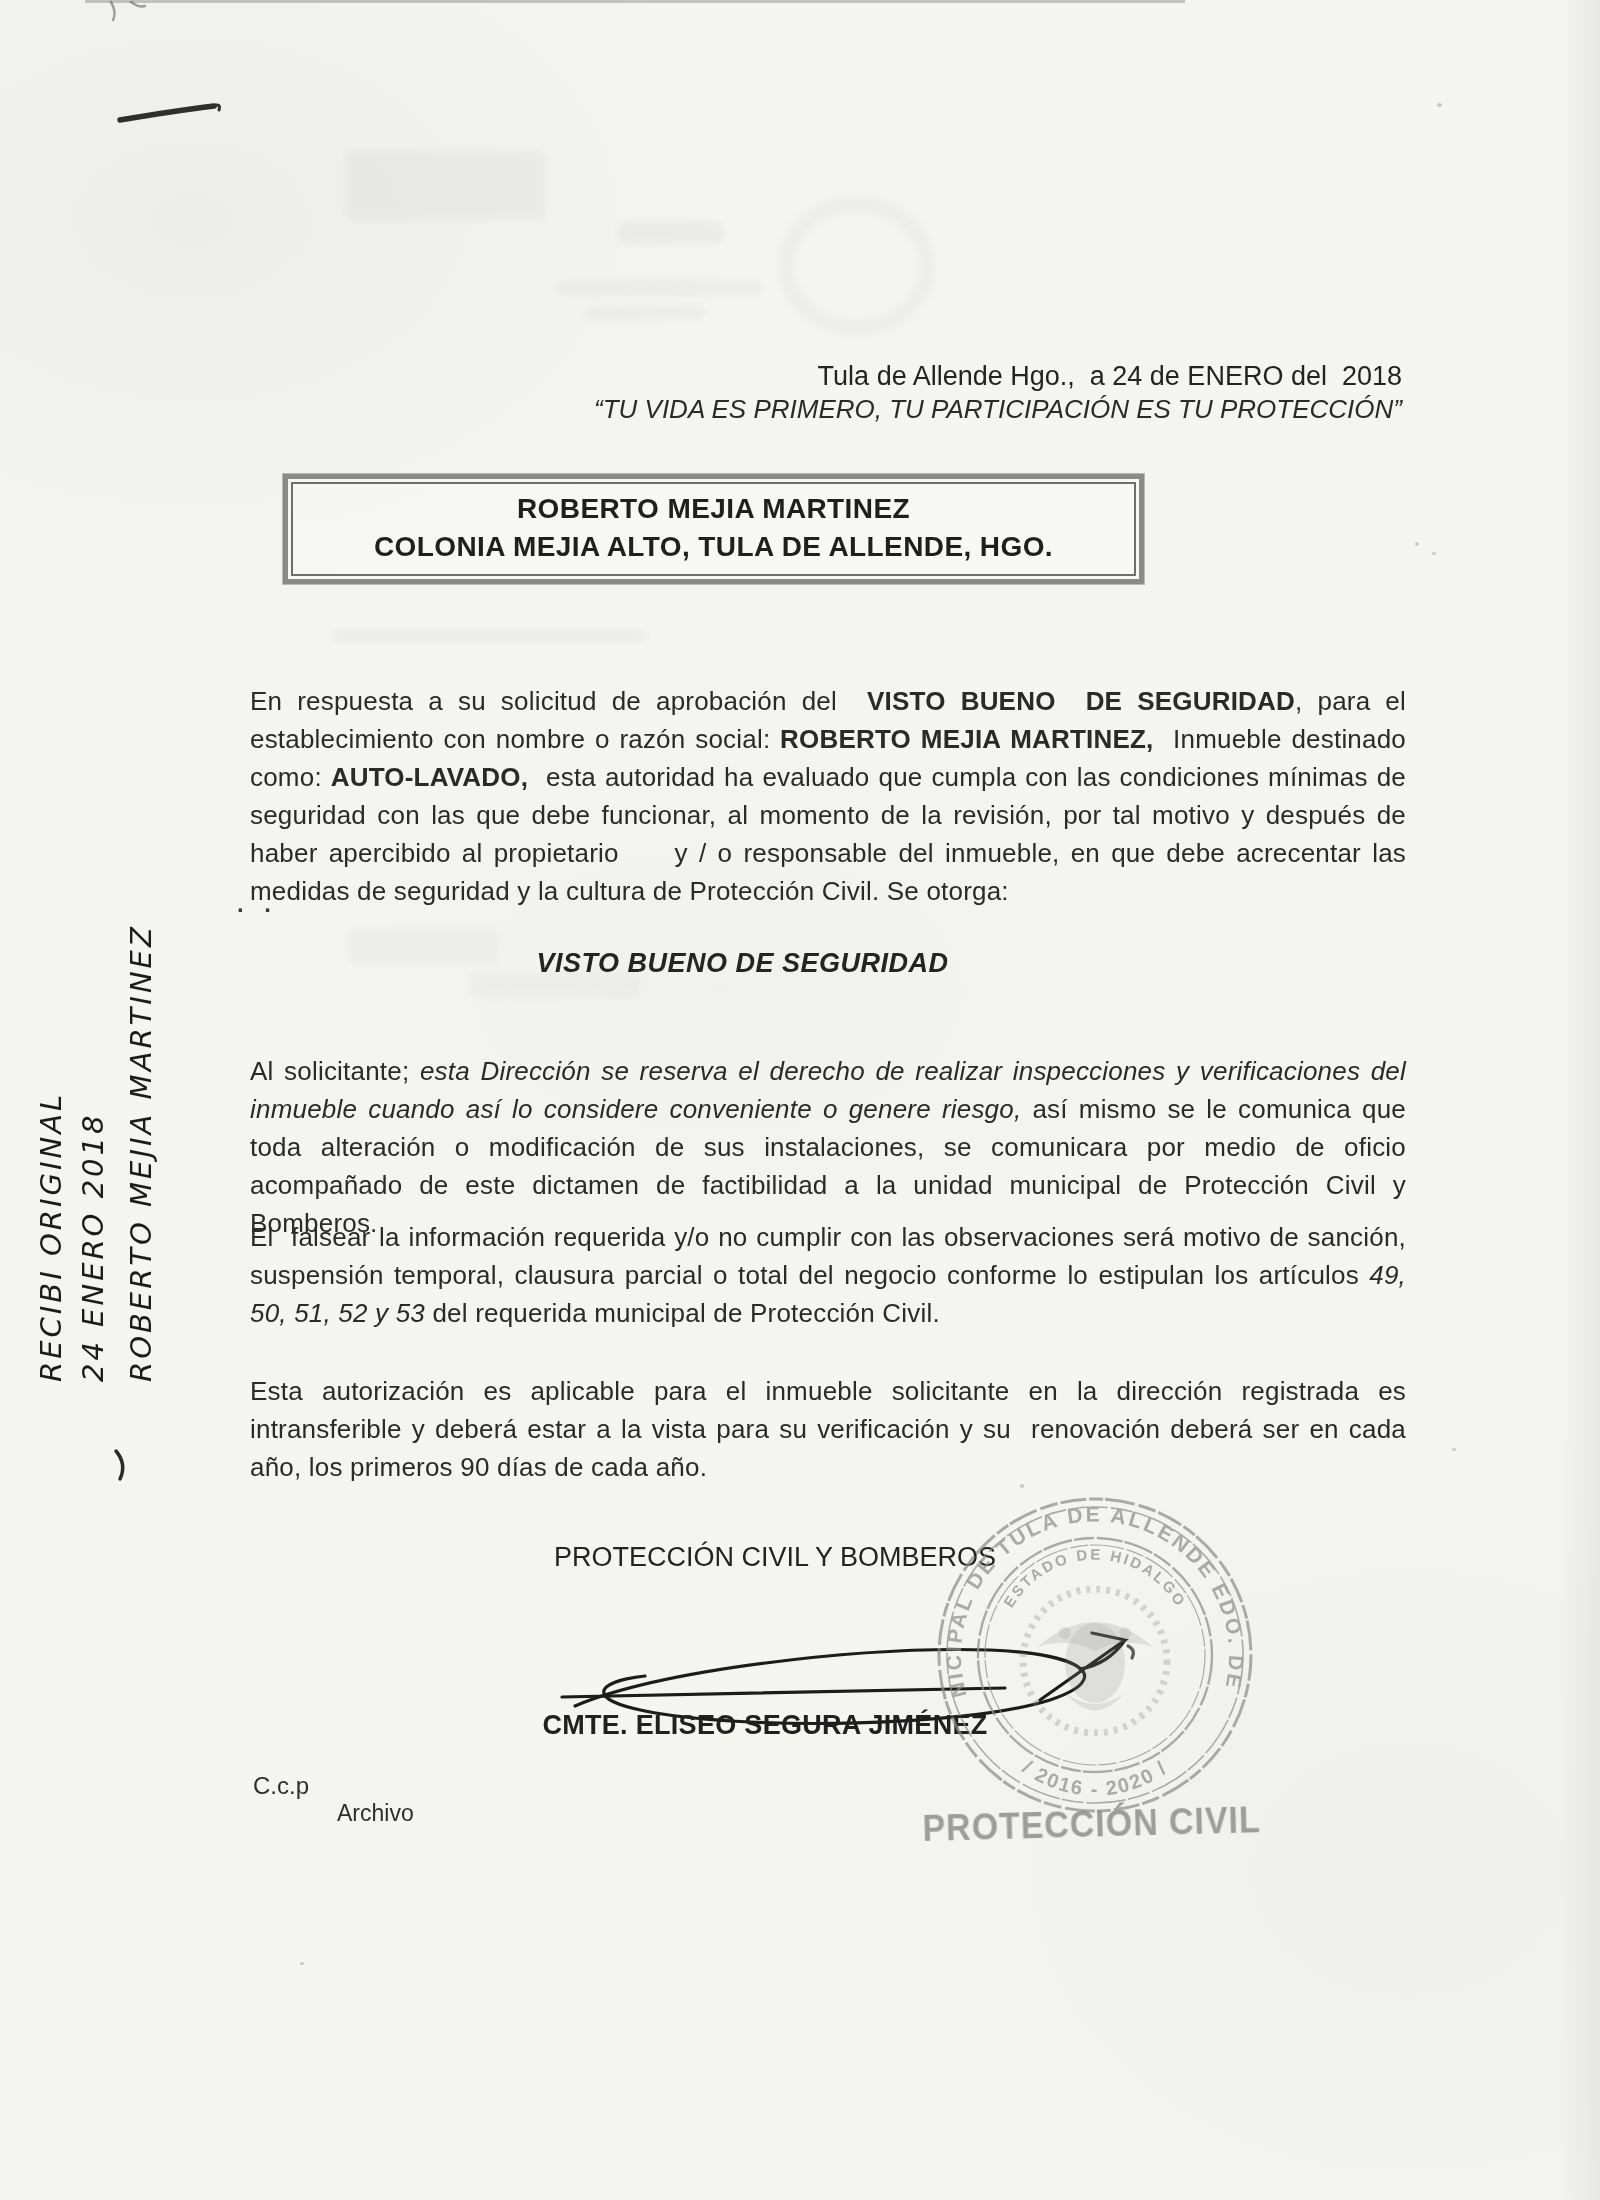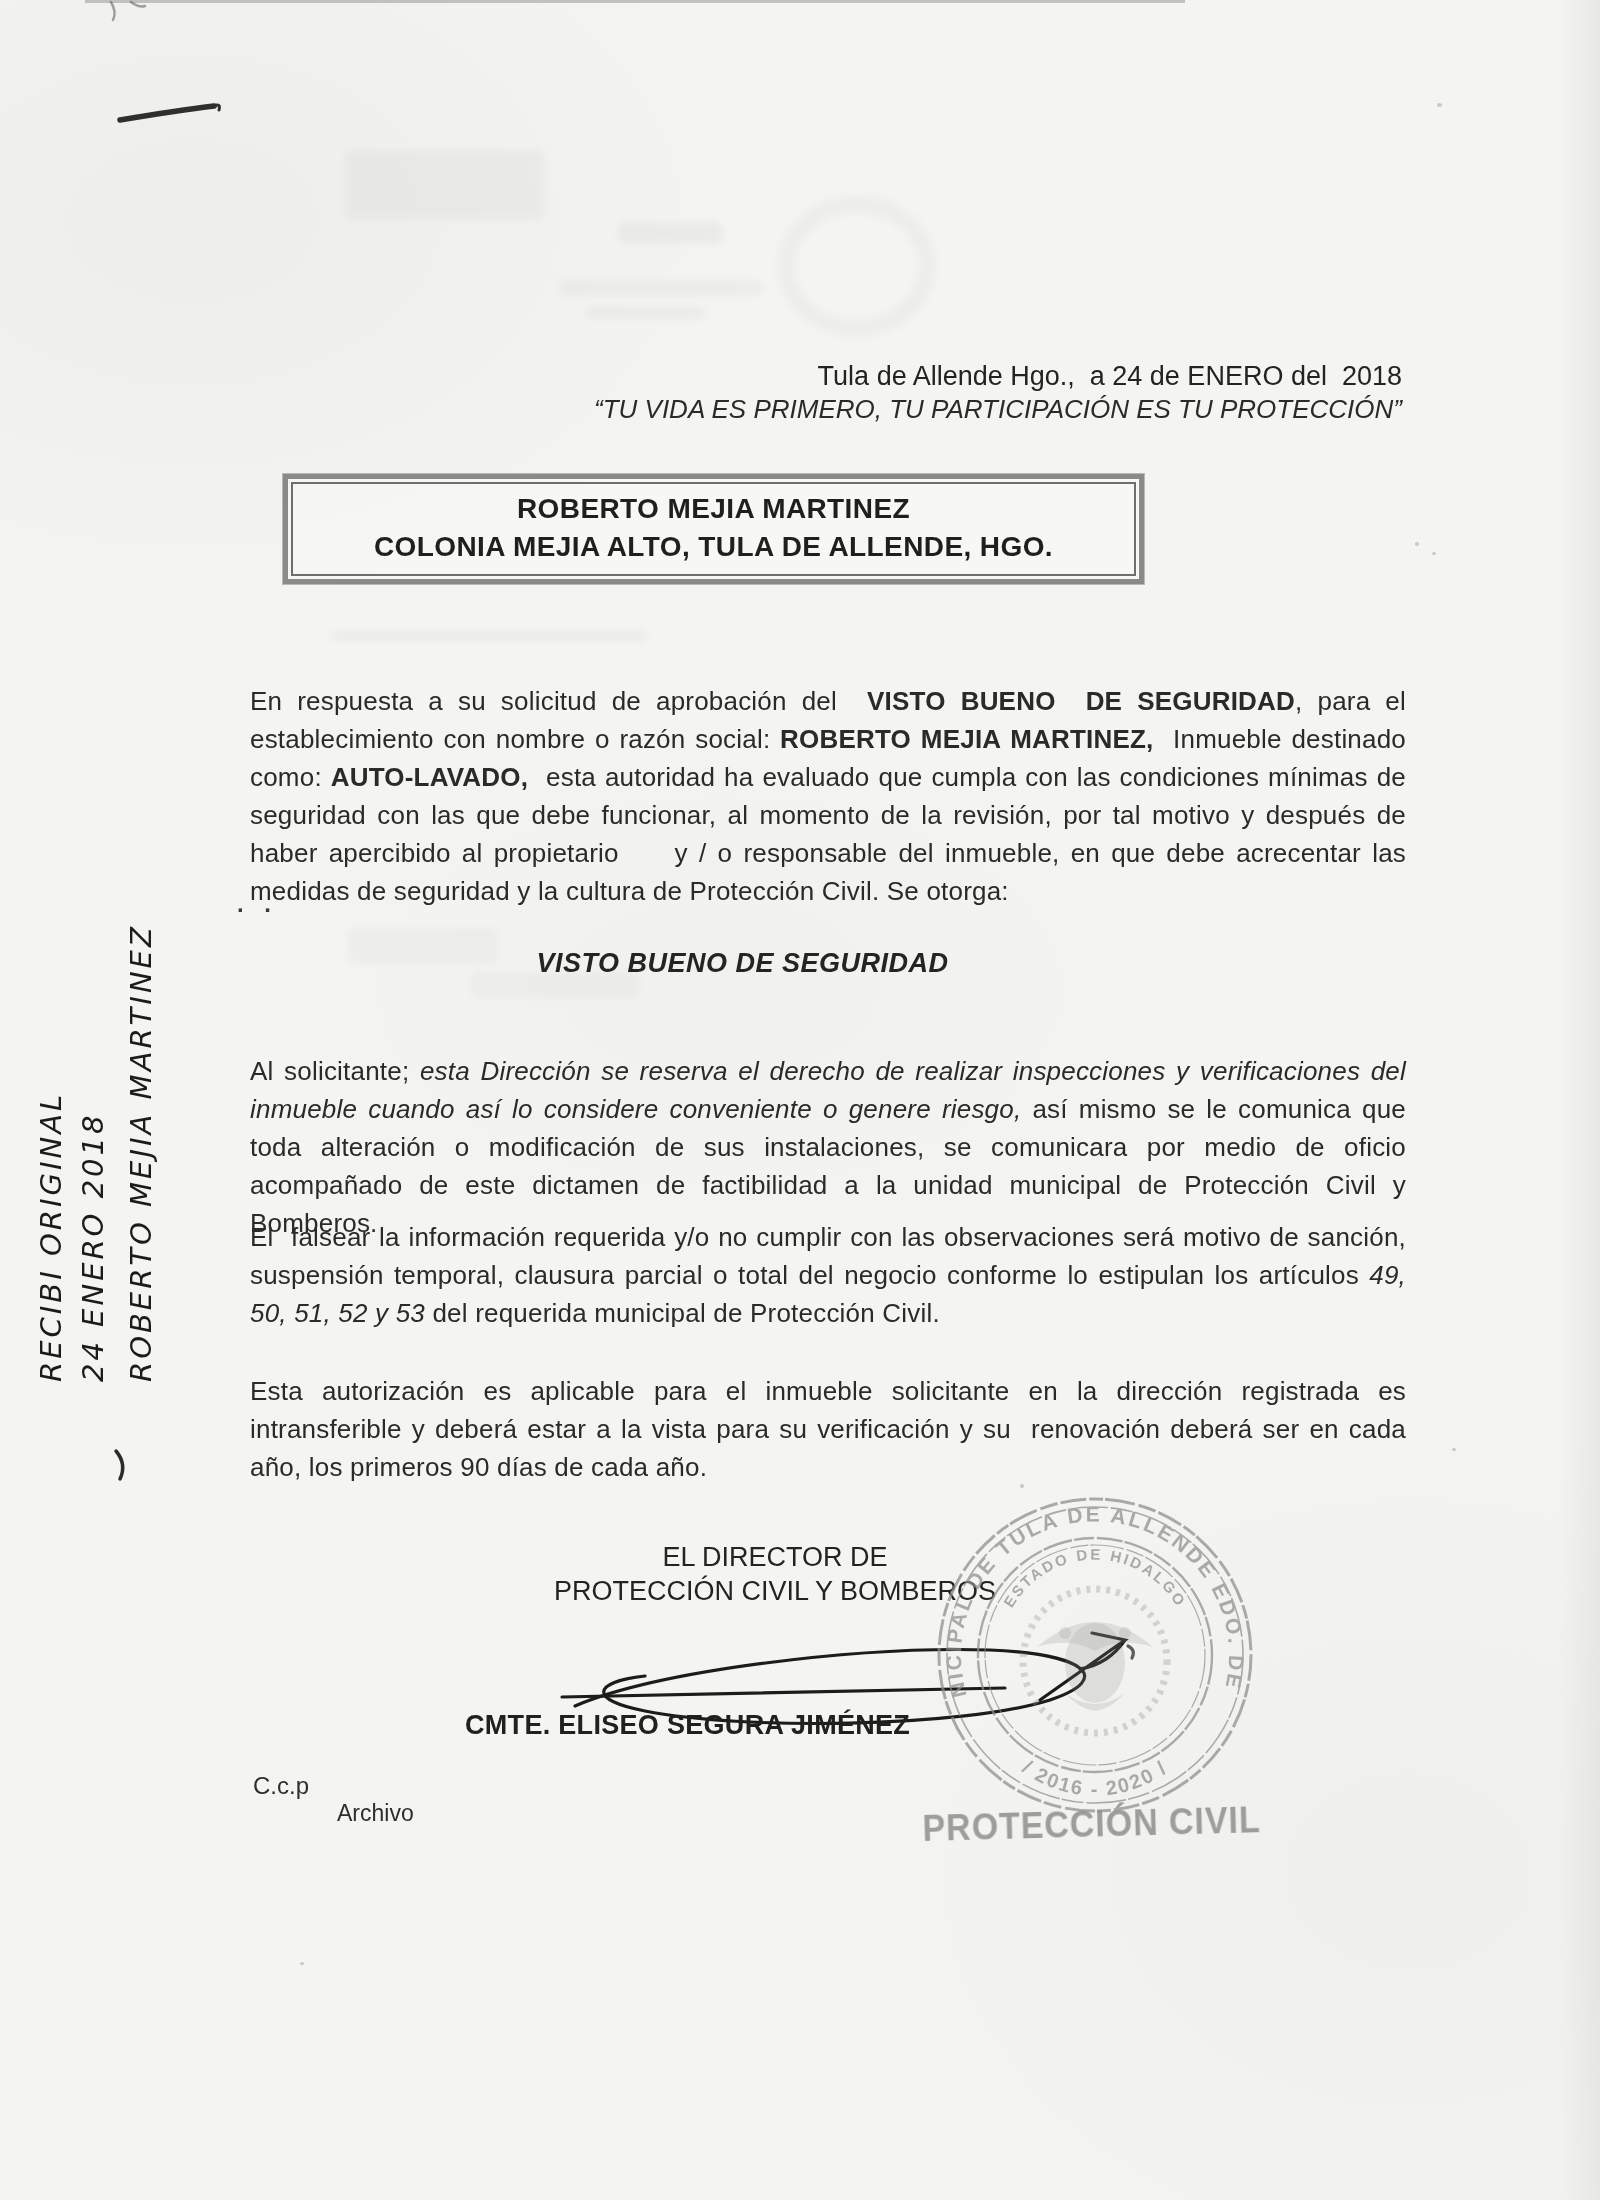--- a/index.html
+++ b/index.html
@@ -39,21 +39,21 @@
   .heading{
     position:absolute;left:480px;top:948px;width:525px;text-align:center;
     font-size:27px;font-weight:700;font-style:italic;letter-spacing:.5px;color:#242422;
   }
   .stray{position:absolute;left:237px;top:890px;font-size:24px;font-weight:700;letter-spacing:7px;color:#3a3a38;}
   .closing{
     position:absolute;left:465px;top:1541px;width:620px;text-align:center;
     font-size:27px;line-height:33.5px;color:#232321;
   }
   .signer{
-    position:absolute;left:465px;top:1710px;width:600px;
+    position:absolute;left:465px;top:1710px;width:600px;text-align:center;
     font-size:27px;font-weight:700;letter-spacing:.3px;color:#202020;
   }
   .footer-ccp{position:absolute;left:253px;top:1772px;font-size:24px;color:#2e2e2c;}
   .footer-arch{position:absolute;left:337px;top:1800px;font-size:23px;color:#2e2e2c;}
   .handwritten{
     position:absolute;left:-120px;top:1052px;width:480px;height:180px;
     transform:rotate(-90deg);
     font-family:"DejaVu Sans",sans-serif;font-style:italic;
     font-size:29px;line-height:42px;letter-spacing:3px;color:#1b1b19;
     text-align:left;white-space:nowrap;
@@ -132,21 +132,20 @@
   <div>24 ENERO 2018</div>
   <div style="display:flex;align-items:flex-end;">
     <span>ROBERTO MEJIA MARTINEZ</span>
     <svg width="210" height="52" viewBox="0 0 210 52" style="margin-left:26px;margin-bottom:-4px;">
       <path d="M 8 42 C 36 12, 74 8, 112 22 C 148 35, 182 28, 202 10 M 26 38 L 172 16 M 150 36 C 168 20, 186 16, 200 20" stroke="#1b1b19" stroke-width="3" fill="none" stroke-linecap="round"></path>
     </svg>
   </div>
 </div>
 
 <div class="closing">
-  <div>EL DIRECTOR DE</div>
   <div>PROTECCIÓN CIVIL Y BOMBEROS</div>
 </div>
 
 <svg class="abs" style="left:540px;top:1618px;" width="620" height="130" viewBox="0 0 620 130">
   <g stroke="#1c1c1a" stroke-width="3.2" fill="none" stroke-linecap="round">
     <path d="M 35 88 C 120 52, 320 28, 450 32 C 545 36, 575 60, 510 82 C 420 110, 200 112, 105 93 C 48 82, 52 64, 105 58"></path>
     <path d="M 22 79 L 465 70"></path>
     <path d="M 500 82 L 585 22 L 552 15 M 585 22 C 574 38, 558 48, 540 51"></path>
     <path d="M 588 28 q 8 4 4 12" opacity=".7"></path>
   </g>

